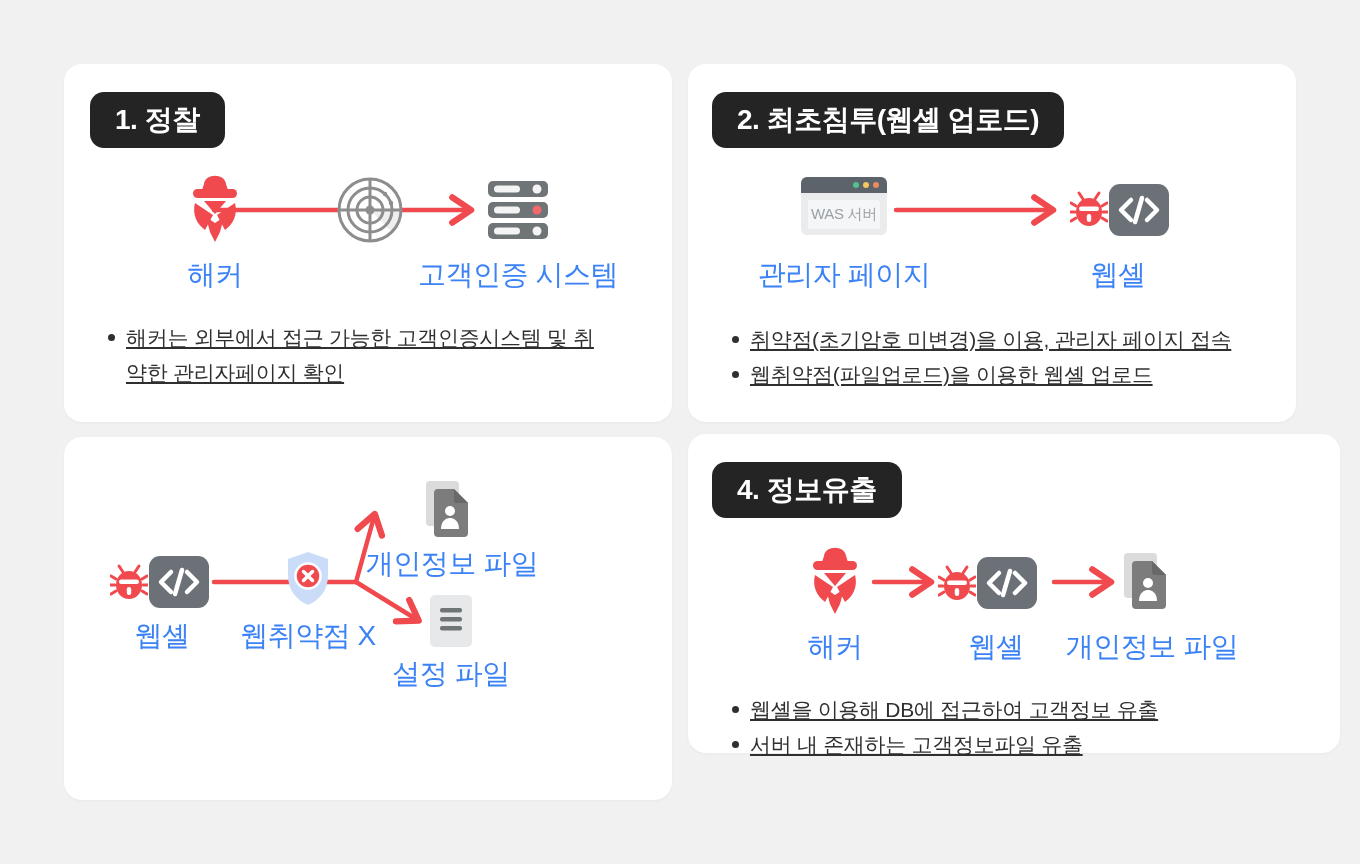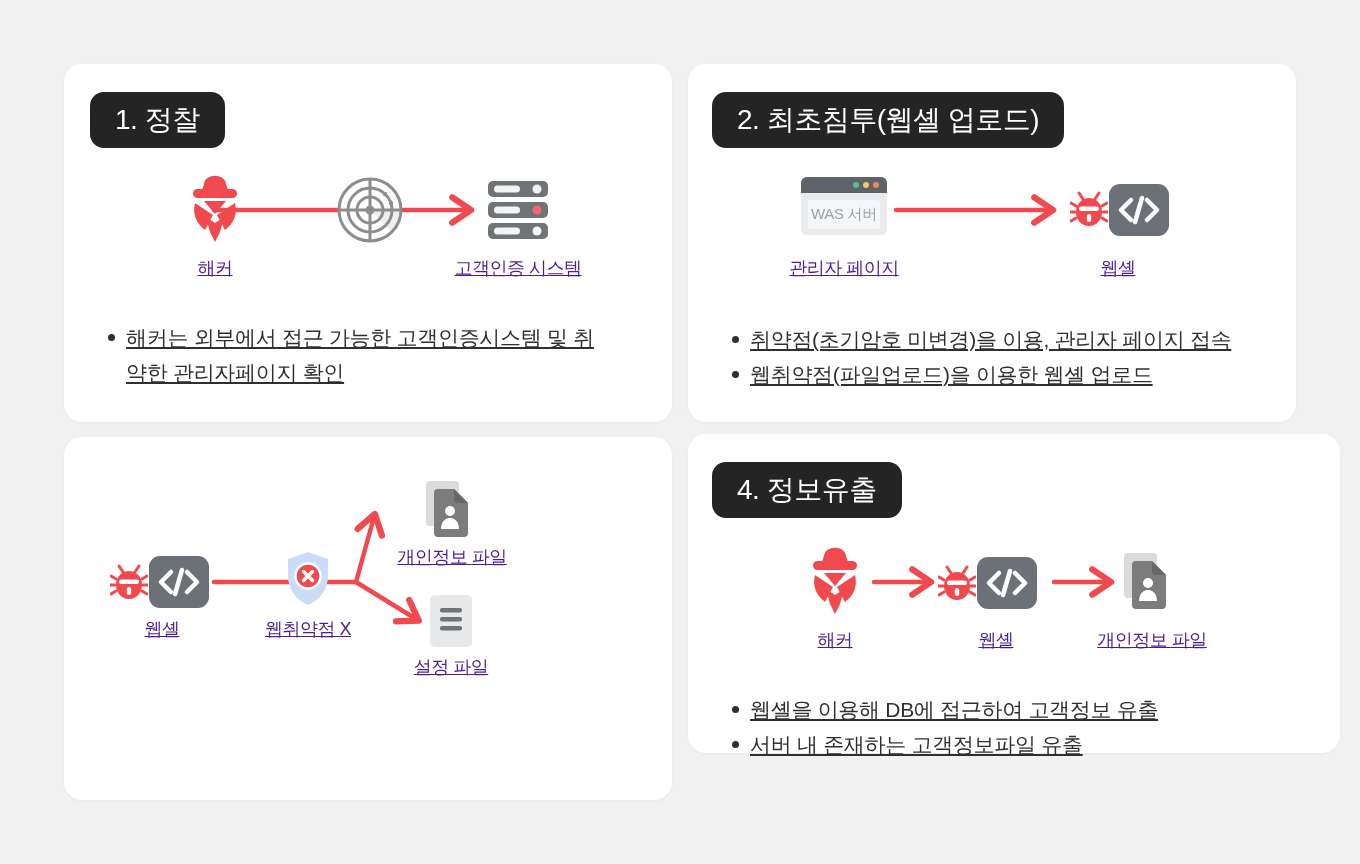--- a/index.html
+++ b/index.html
@@ -14,30 +14,30 @@
     box-shadow:0 1px 3px rgba(0,0,0,0.04);
   }
   #card1{left:64px;top:64px;height:358px;}
   #card2{left:688px;top:64px;height:358px;}
   #card3{left:64px;top:437px;height:363px;}
   #card4{left:688px;top:434px;height:319px;padding-left:44px;}
 
   .badge{
     position:absolute;height:56px;display:inline-flex;align-items:center;
     padding:0 25px;background:#242424;color:#ffffff;border-radius:14px;
-    font-size:28px;font-weight:400;letter-spacing:-0.5px;white-space:nowrap;
+    font-size:28px;font-weight:700;letter-spacing:-0.5px;white-space:nowrap;
   }
 
   .arrows{position:absolute;left:0;top:0;width:100%;height:100%;pointer-events:none;}
   .arrows line{stroke:#f0494e;stroke-width:4.5;stroke-linecap:round;}
 
   .ic{position:absolute;}
   .iclabel{
     position:absolute;transform:translateX(-50%);
-    font-size:18px;color:#4c1d95;white-space:nowrap;letter-spacing:-0.5px;text-decoration:underline;
+    font-size:28px;color:#3b82f6;white-space:nowrap;letter-spacing:-0.5px;
   }
 
   .bullets{
     position:absolute;left:40px;width:505px;list-style:none;margin:0;padding:0;
     font-size:21px;line-height:35px;color:#2f2f2f;letter-spacing:-0.3px;
   }
   .bullets li{position:relative;padding-left:22px;text-decoration:underline;}
   .bullets li::before{
     content:"";position:absolute;left:4px;top:14px;width:7px;height:7px;
     border-radius:50%;background:#2f2f2f;

